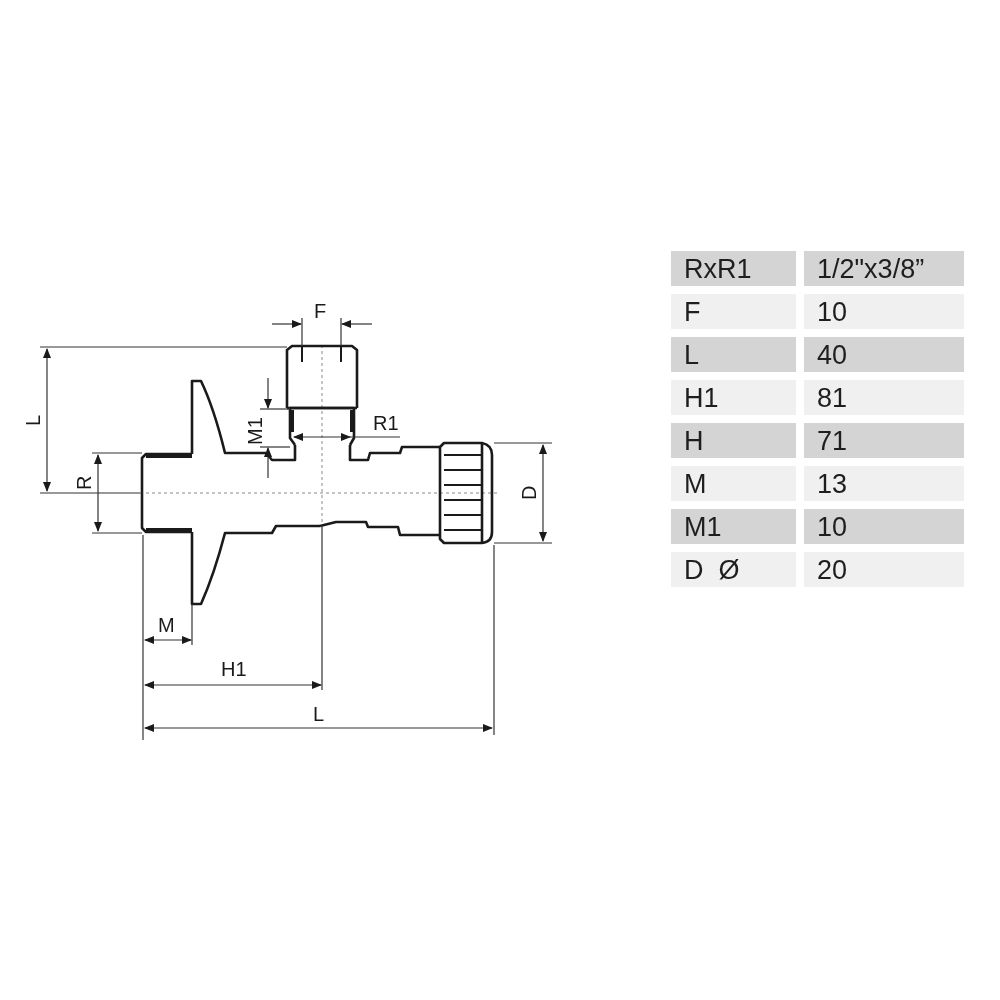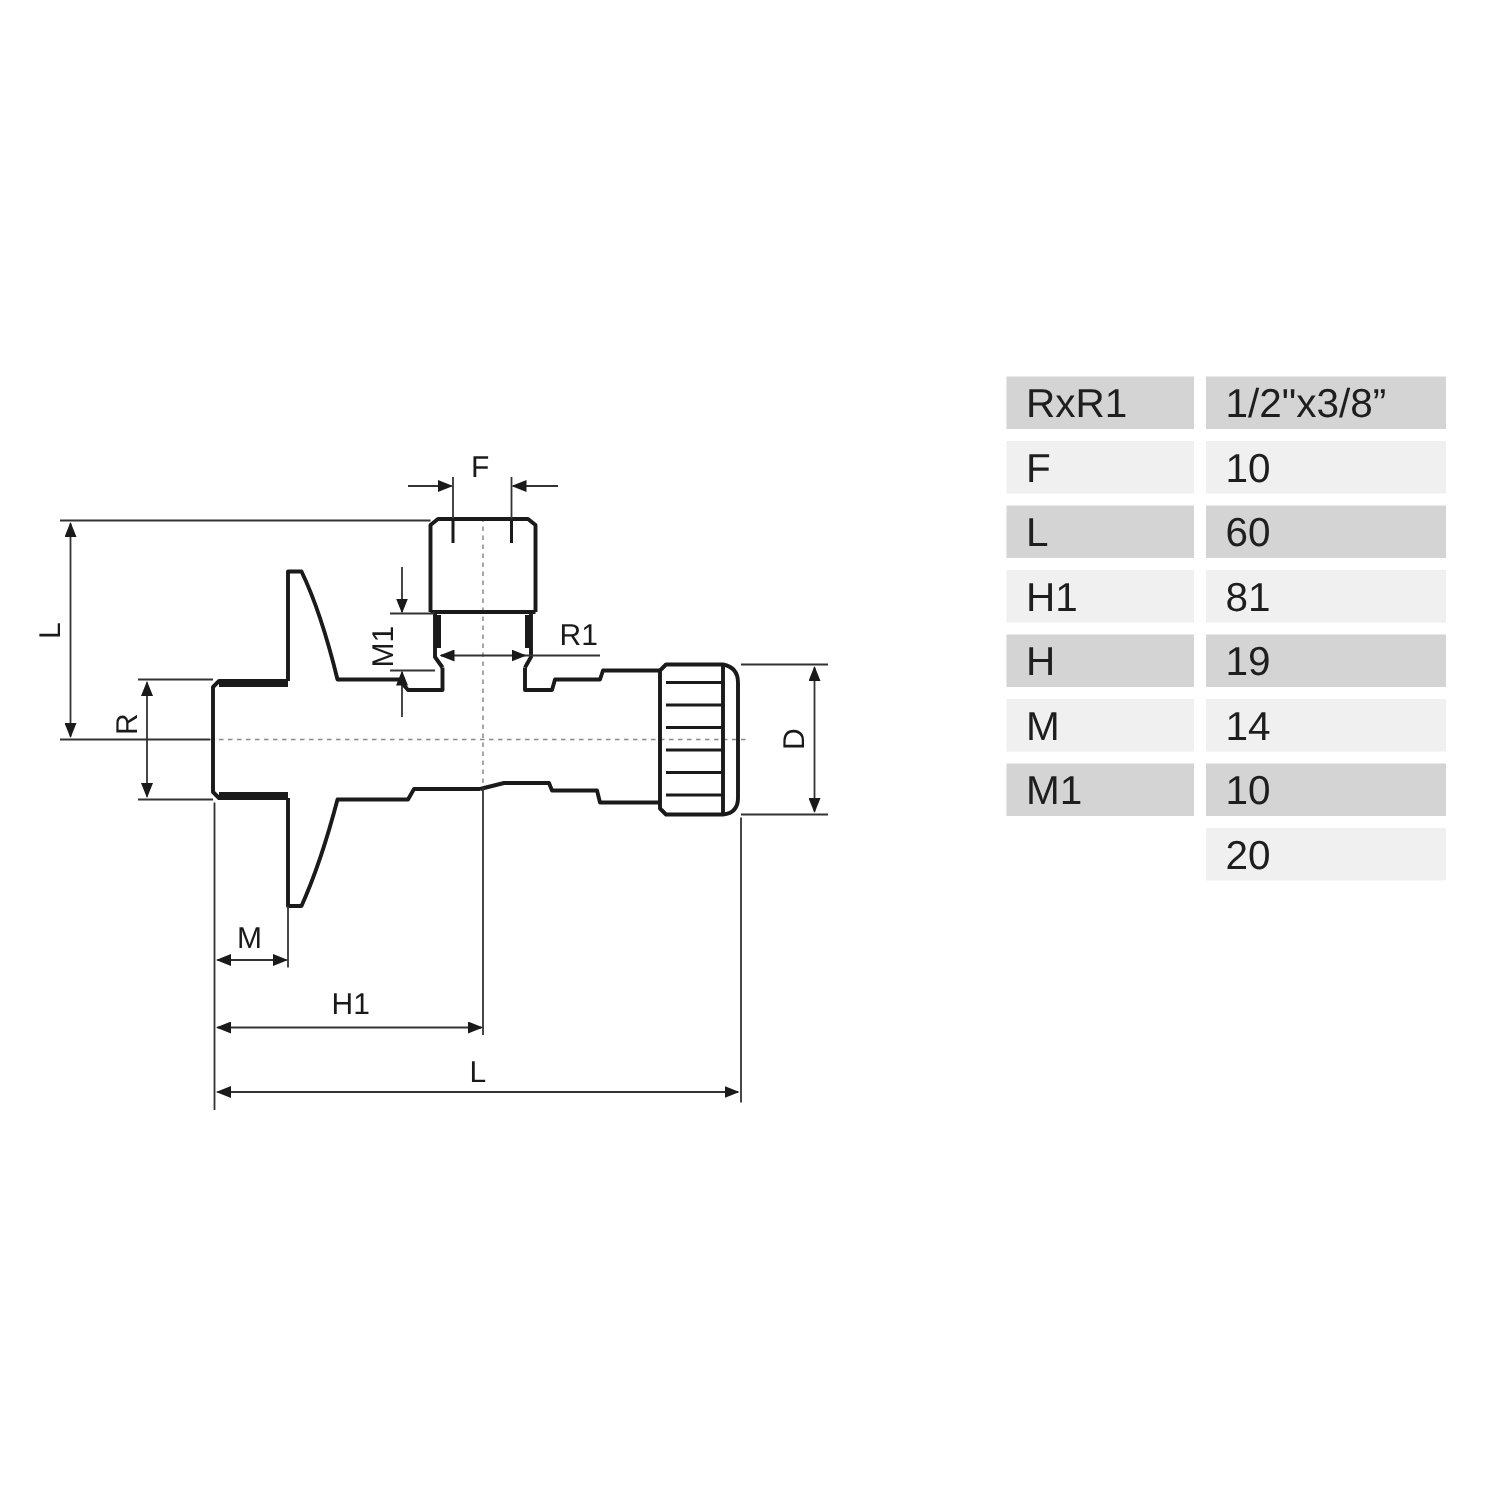--- a/index.html
+++ b/index.html
@@ -120,34 +120,35 @@
   <div class="row dark" style="top:0px">
     <div class="cell c1">RxR1</div>
     <div class="cell c2">1/2"x3/8”</div>
   </div>
   <div class="row light" style="top:43px">
     <div class="cell c1">F</div>
     <div class="cell c2">10</div>
   </div>
   <div class="row dark" style="top:86px">
     <div class="cell c1">L</div>
-    <div class="cell c2">60</div>
+    <div class="cell c2">40</div>
   </div>
   <div class="row light" style="top:129px">
     <div class="cell c1">H1</div>
     <div class="cell c2">81</div>
   </div>
   <div class="row dark" style="top:172px">
     <div class="cell c1">H</div>
-    <div class="cell c2">19</div>
+    <div class="cell c2">71</div>
   </div>
   <div class="row light" style="top:215px">
     <div class="cell c1">M</div>
-    <div class="cell c2">14</div>
+    <div class="cell c2">13</div>
   </div>
   <div class="row dark" style="top:258px">
     <div class="cell c1">M1</div>
     <div class="cell c2">10</div>
   </div>
   <div class="row light" style="top:301px">
+    <div class="cell c1" style="white-space:pre">D  Ø</div>
     <div class="cell c2">20</div>
   </div>
 </div>
 
 </body></html>

